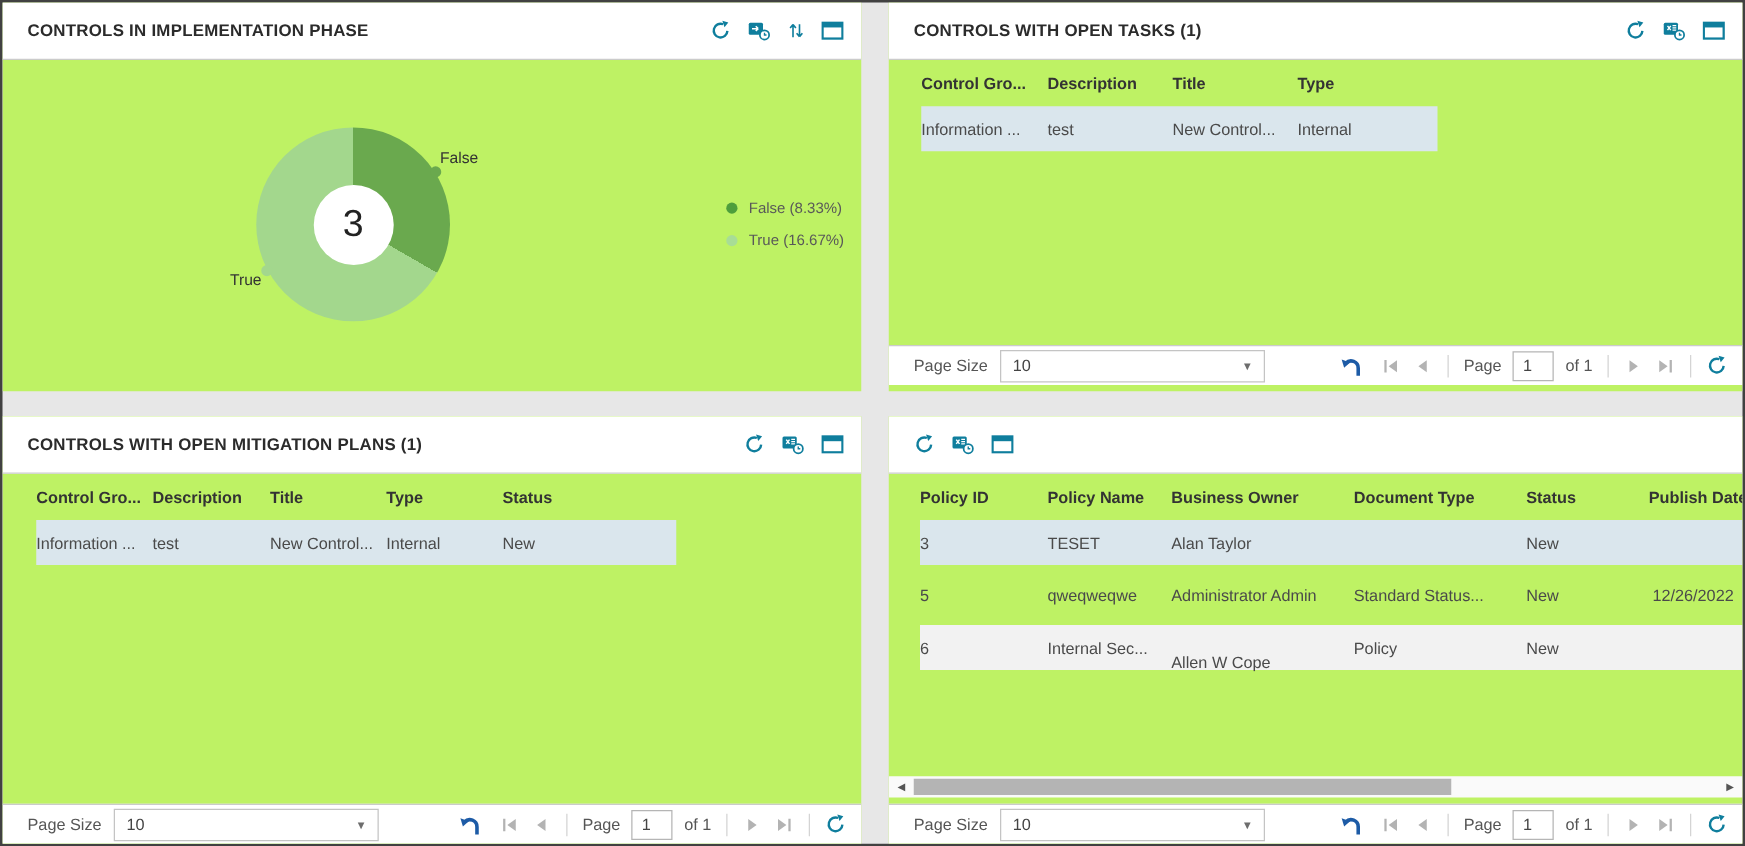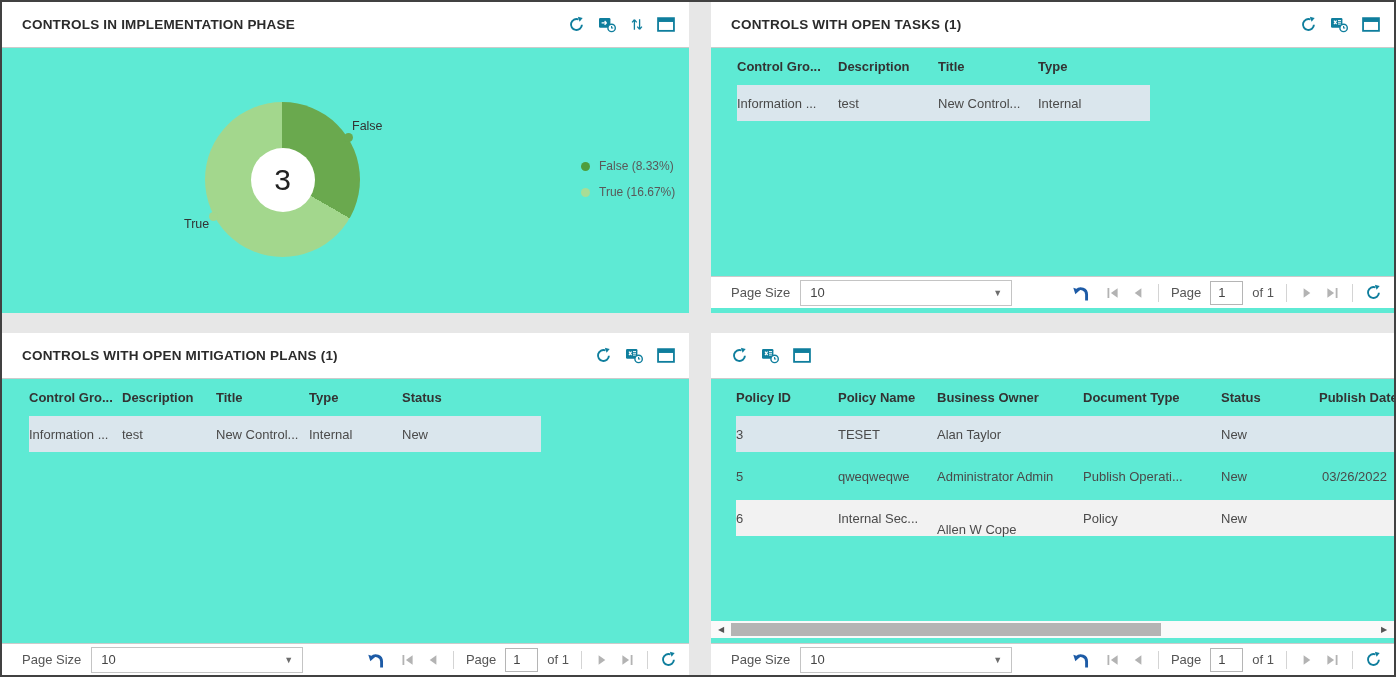--- a/index.html
+++ b/index.html
@@ -10,21 +10,21 @@
     width:1396px; height:677px;
     border:2px solid #414141;
     background:#e7e7e7;
     display:grid;
     grid-template-columns:687px 683px;
     grid-template-rows:311px 342px;
     column-gap:22px; row-gap:20px;
     overflow:hidden;
   }
 
-  .panel { background:#5eead4; position:relative; display:flex; flex-direction:column; overflow:hidden; }
+  .panel { background:#bef264; position:relative; display:flex; flex-direction:column; overflow:hidden; }
   .panel-header {
     flex:0 0 46px; display:flex; align-items:center; justify-content:space-between;
     padding:0 14px 0 20px; border-bottom:1px solid #cbcbcb; background:#fff;
   }
   .panel-title { font-size:13.5px; font-weight:700; color:#2b2b2b; letter-spacing:.2px; white-space:nowrap; }
   .toolbar { display:flex; align-items:center; gap:13px; color:#0f7e9d; }
   .toolbar .icon { display:inline-flex; align-items:center; cursor:pointer; }
 
   
   .chart-body { position:relative; flex:1; }
@@ -378,23 +378,23 @@
           <div class="tbl-td" style="width: 99px;">TESET</div>
           <div class="tbl-td" style="width: 146px;">Alan Taylor</div>
           <div class="tbl-td" style="width: 138px;"></div>
           <div class="tbl-td" style="width: 98px;">New</div>
           <div class="tbl-td right" style="width: 68px;"></div>
         </div>
         <div class="tbl-row">
           <div class="tbl-td" style="width: 102px;">5</div>
           <div class="tbl-td" style="width: 99px;">qweqweqwe</div>
           <div class="tbl-td" style="width: 146px;">Administrator Admin</div>
-          <div class="tbl-td" style="width: 138px;">Publish Operati...</div>
+          <div class="tbl-td" style="width: 138px;">Standard Status...</div>
           <div class="tbl-td" style="width: 98px;">New</div>
-          <div class="tbl-td right" style="width: 68px;">03/26/2022</div>
+          <div class="tbl-td right" style="width: 68px;">12/26/2022</div>
         </div>
         <div class="tbl-row alt">
           <div class="tbl-td" style="width: 102px;">6</div>
           <div class="tbl-td" style="width: 99px;">Internal Sec...</div>
           <div class="tbl-td" style="width: 146px; margin-top: 23px;">Allen W Cope</div>
           <div class="tbl-td" style="width: 138px;">Policy</div>
           <div class="tbl-td" style="width: 98px;">New</div>
           <div class="tbl-td right" style="width: 68px;"></div>
         </div>
       </div>

